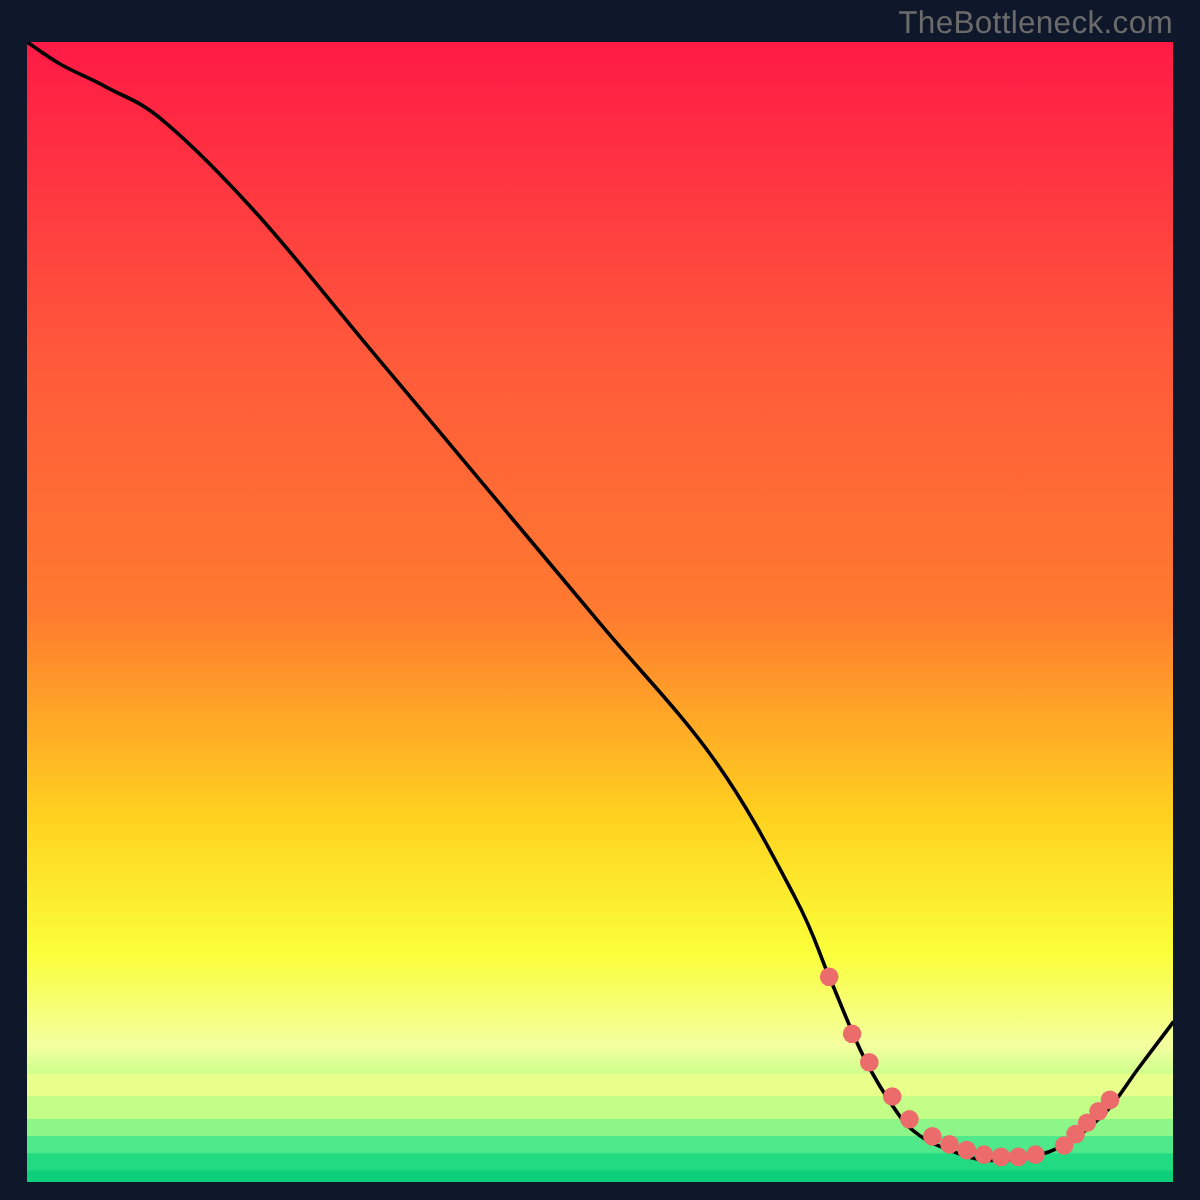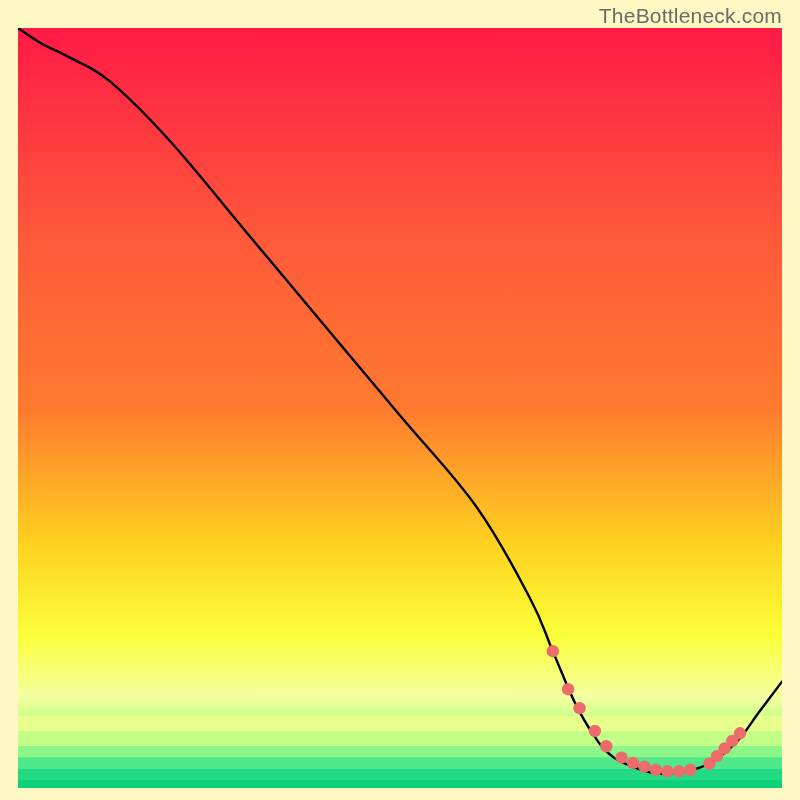--- a/index.html
+++ b/index.html
@@ -7,21 +7,21 @@
     padding: 0;
     width: 800px;
     height: 800px;
     background: #000;
     overflow: hidden;
   }
   .wrap {
     position: relative;
     width: 800px;
     height: 800px;
-    background: #fef9c3;
+    background: #0f172a;
   }
   .plot {
     position: absolute;
     left: 18px;
     top: 28px;
     width: 764px;
     height: 760px;
     overflow: hidden;
   }
   .attribution {

